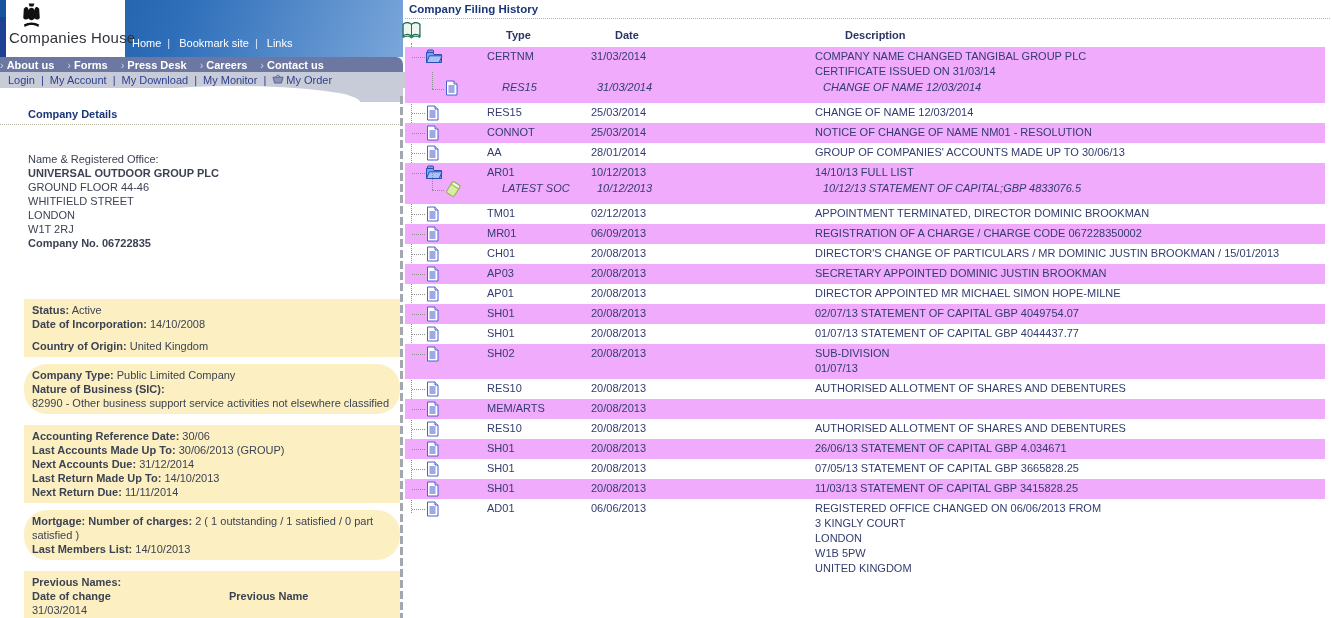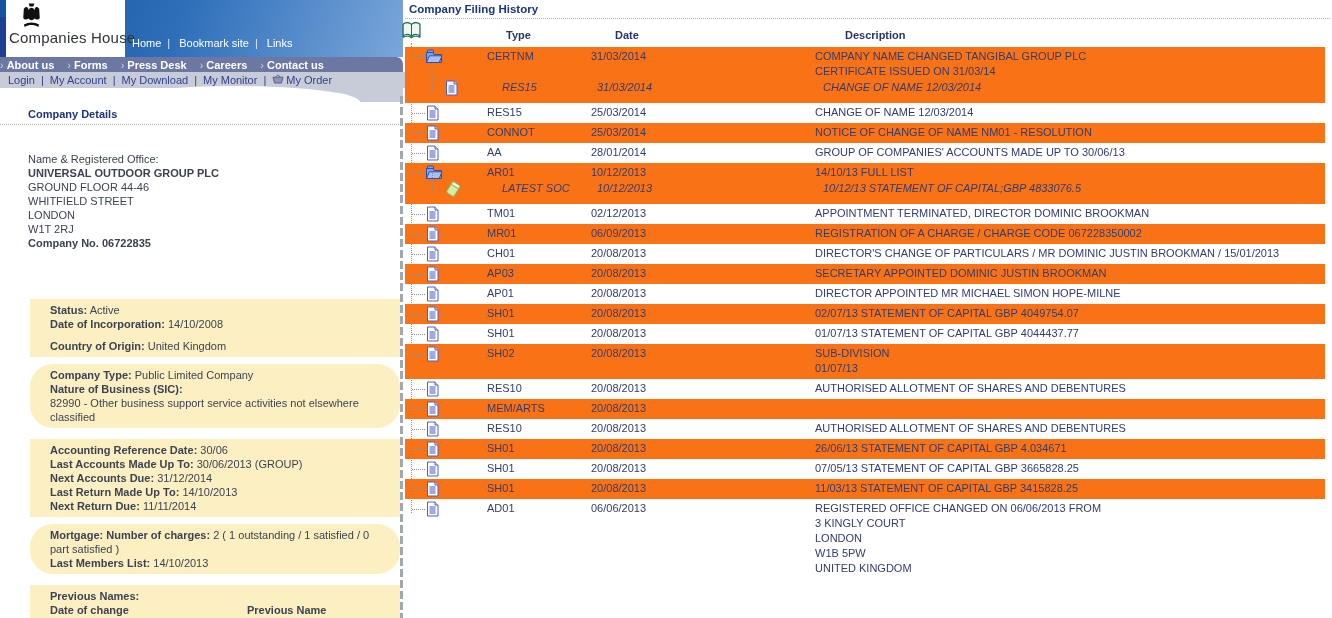--- a/index.html
+++ b/index.html
@@ -28,41 +28,41 @@
   .bar3 .basket{margin-right:2px;}
   .bar3-ext{position:absolute;left:255px;top:88px;width:148px;height:14px;background:#c7ccd8;}
   .swoosh{position:absolute;left:110px;top:86px;width:250px;height:32px;background:#fff;border-radius:50%;}
 
   
   .cd-title{position:absolute;left:28px;top:108px;font-weight:bold;color:#1a3578;}
   .cd-dotline{position:absolute;left:0;top:124px;width:403px;border-top:1px dotted #b4b49e;}
   .addr{position:absolute;left:28px;top:152px;line-height:14px;}
   .addr .b{font-weight:bold;}
   .boxes{position:absolute;left:24px;top:299px;width:376px;}
-  .info-box{background:#fcf0c3;padding:4px 20px;line-height:14px;box-sizing:border-box;margin-left:6px;}
+  .info-box{background:#fcf0c3;padding:4px 8px;line-height:14px;box-sizing:border-box;}
   .info-box .blank{height:8px;}
   .info-box .b{font-weight:bold;}
   .mb7{margin-bottom:7px;} .mb11{margin-bottom:11px;border-radius:23px;}
   .col1{display:inline-block;width:197px;}
 
   
   .divider{position:absolute;left:400px;top:96px;width:3px;height:522px;
            background:repeating-linear-gradient(to bottom,#a3a8b0 0 8px,#ffffff 8px 11px);}
 
   
   .fh-title{position:absolute;left:409px;top:3px;font-weight:bold;color:#1a3578;font-size:11.5px;}
   .fh-dotline{position:absolute;left:405px;top:18px;right:2px;border-top:1px dotted #b4b49e;}
   .root-book{position:absolute;left:402px;top:22px;}
   .fh-head{position:absolute;left:405px;top:29px;width:920px;display:grid;
            grid-template-columns:82px 104px 224px 1fr;font-weight:bold;color:#2b3564;padding-left:12px;}
   .fh-head .h2{padding-left:7px;} .fh-head .h3{padding-left:12px;} .fh-head .h4{padding-left:18px;}
   .fh-rows{position:absolute;left:405px;top:47px;width:920px;color:#323c6e;}
   .trunk{position:absolute;left:6px;top:-4px;height:470px;border-left:1px dotted #8f8f8f;}
   .band{position:relative;}
-  .band.hl{background:#f97316;}
+  .band.hl{background:#f0abfc;}
   .row{display:grid;grid-template-columns:82px 104px 224px 1fr;line-height:15px;padding:2px 0 3px;}
   .row.main.haschild{padding-bottom:0;}
   .row.child{padding:1px 0 8px;font-style:italic;}
   .tc{position:relative;}
   .stub{position:absolute;left:7px;top:8px;width:13px;border-top:1px dotted #8f8f8f;}
   .icon{position:absolute;left:20px;top:0;cursor:pointer;}
   .stub2v{position:absolute;left:27px;top:-8px;height:17px;border-left:1px dotted #8f8f8f;}
   .stub2h{position:absolute;left:27px;top:9px;width:12px;border-top:1px dotted #8f8f8f;}
   .icon2{position:absolute;left:39px;top:0;cursor:pointer;}
   .row.child .ctype{padding-left:15px;}

